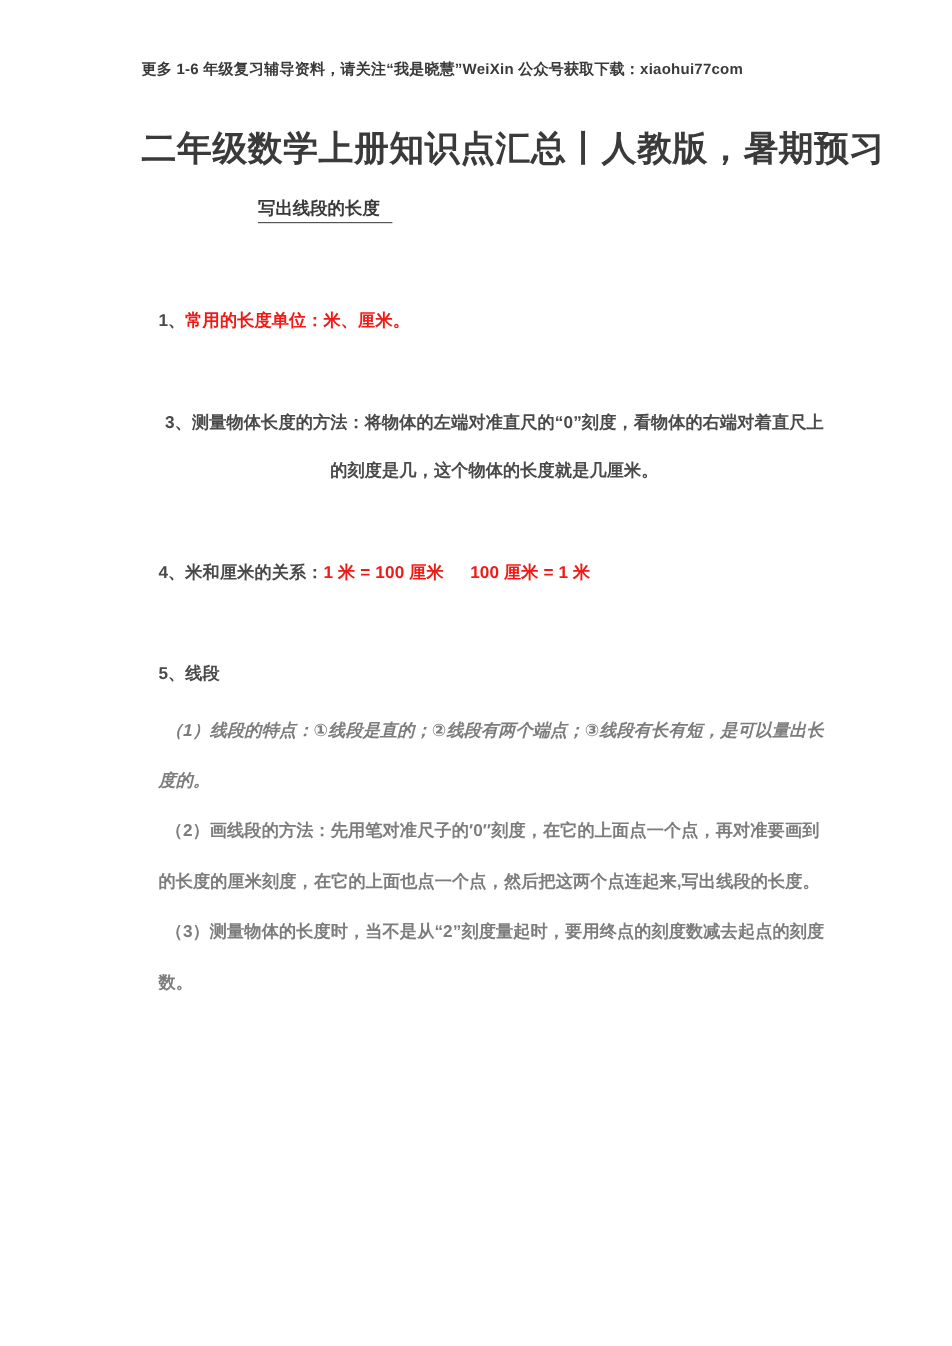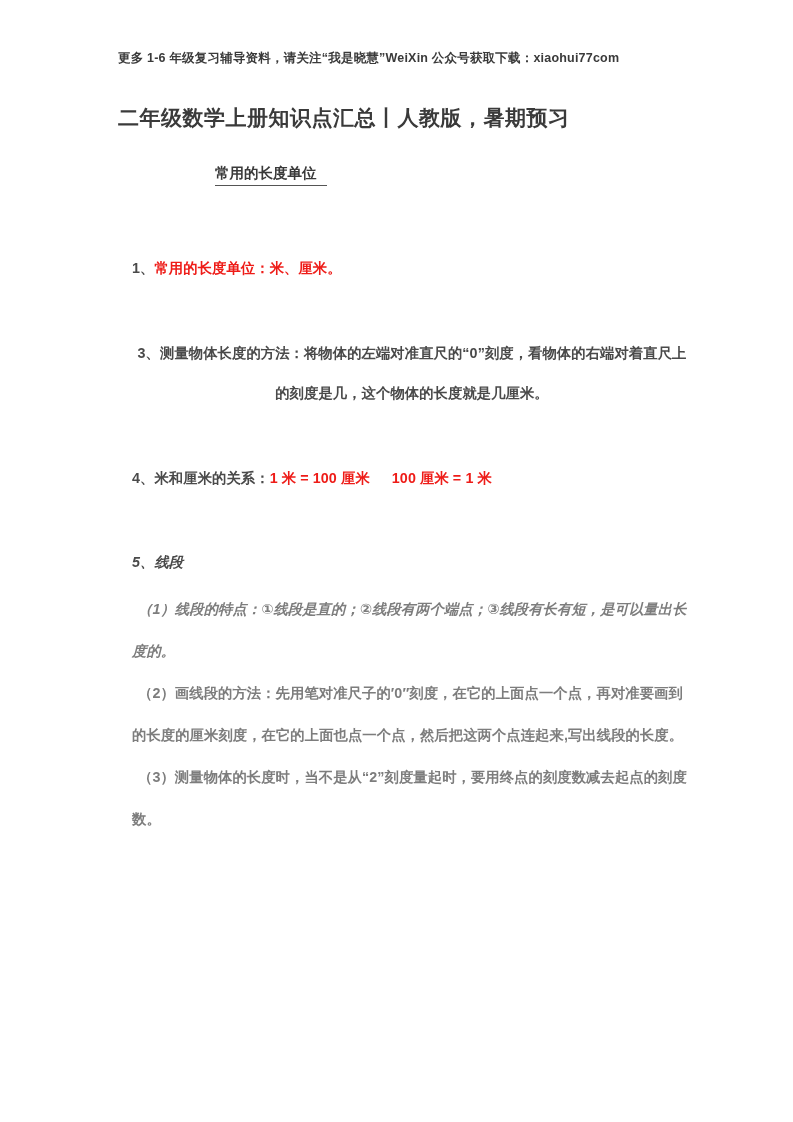--- a/index.html
+++ b/index.html
@@ -29,21 +29,21 @@
     font-size: 12.5px;
     font-weight: 700;
     color: #3a3a3a;
     letter-spacing: 0.2px;
     white-space: nowrap;
   }
   .doc-title {
     position: absolute;
     left: 118px;
     top: 104px;
-    font-size: 21px;
+    font-size: 29px;
     font-weight: 700;
     color: #3a3a3a;
     letter-spacing: 0.5px;
     white-space: nowrap;
   }
   .section-heading {
     position: absolute;
     left: 215px;
     top: 164px;
     font-size: 14.5px;
@@ -67,21 +67,21 @@
     color: #4a4a4a;
     line-height: 40px;
     letter-spacing: 0.1px;
   }
   .kp .black { color: #4a4a4a; }
   .kp .red { color: #ee1c18; }
   .gap-1 { margin-top: 0px; }
   .gap-2 { margin-top: 45px; }
   .gap-3 { margin-top: 45px; text-align: center; }
   .gap-4 { margin-top: 45px; }
-  .gap-5 { margin-top: 44px; font-style: italic; }
+  .gap-5 { margin-top: 44px; }
   .sub {
     font-size: 14.3px;
     font-weight: 700;
     color: #7d7d7d;
     line-height: 42px;
     letter-spacing: 0.1px;
     text-indent: 6px;
   }
   .sub-first { margin-top: 6px; font-style: italic; }
   .formula-gap { display: inline-block; width: 22px; }
@@ -89,21 +89,21 @@
 </style>
 </head>
 <body>
 
 <div class="page">
 
   <div class="header-note">更多 1-6 年级复习辅导资料，请关注“我是晓慧”WeiXin 公众号获取下载：xiaohui77com</div>
 
   <div class="doc-title">二年级数学上册知识点汇总丨人教版，暑期预习</div>
 
-  <div class="section-heading">常用的长度单位</div>
+  <div class="section-heading">写出线段的长度</div>
 
   <div class="content">
 
     <div class="kp gap-1">
       <span class="black">1、</span><span class="red">常用的长度单位：米、厘米。</span>
     </div>
 
 
     <div class="kp gap-3">
       <span class="black">3、</span><span class="black">测量物体长度的方法：将物体的左端对准直尺的“0”刻度，看物体的右端对着直尺上的刻度是几，这个物体的长度就是几厘米。</span>

